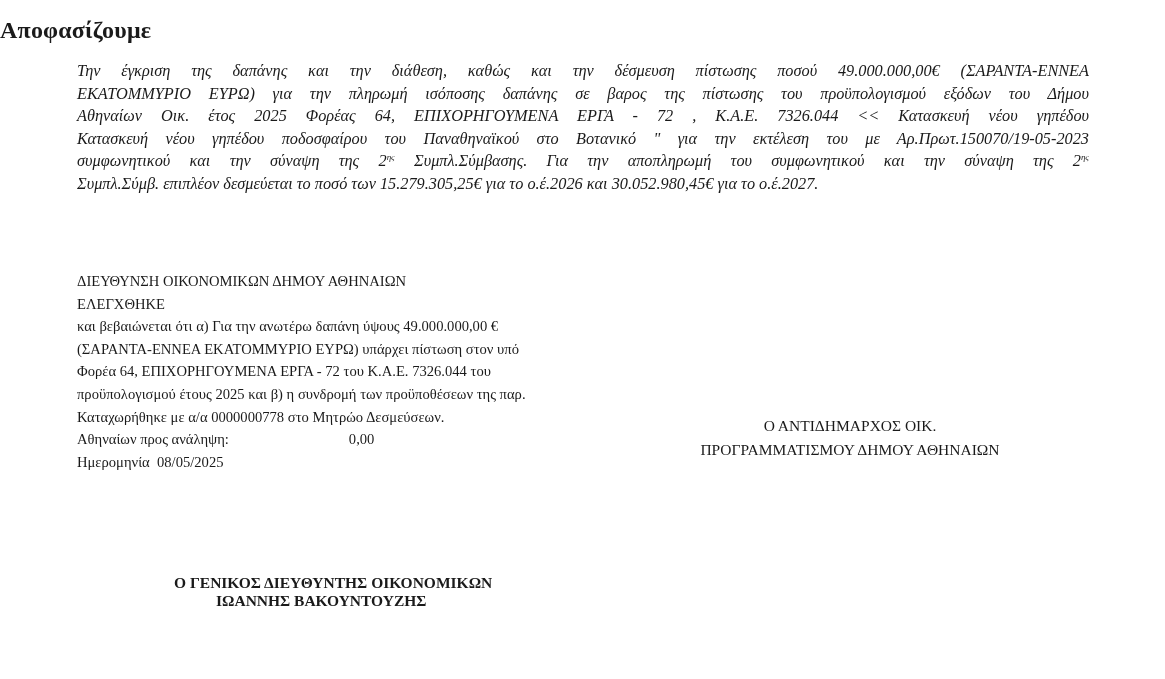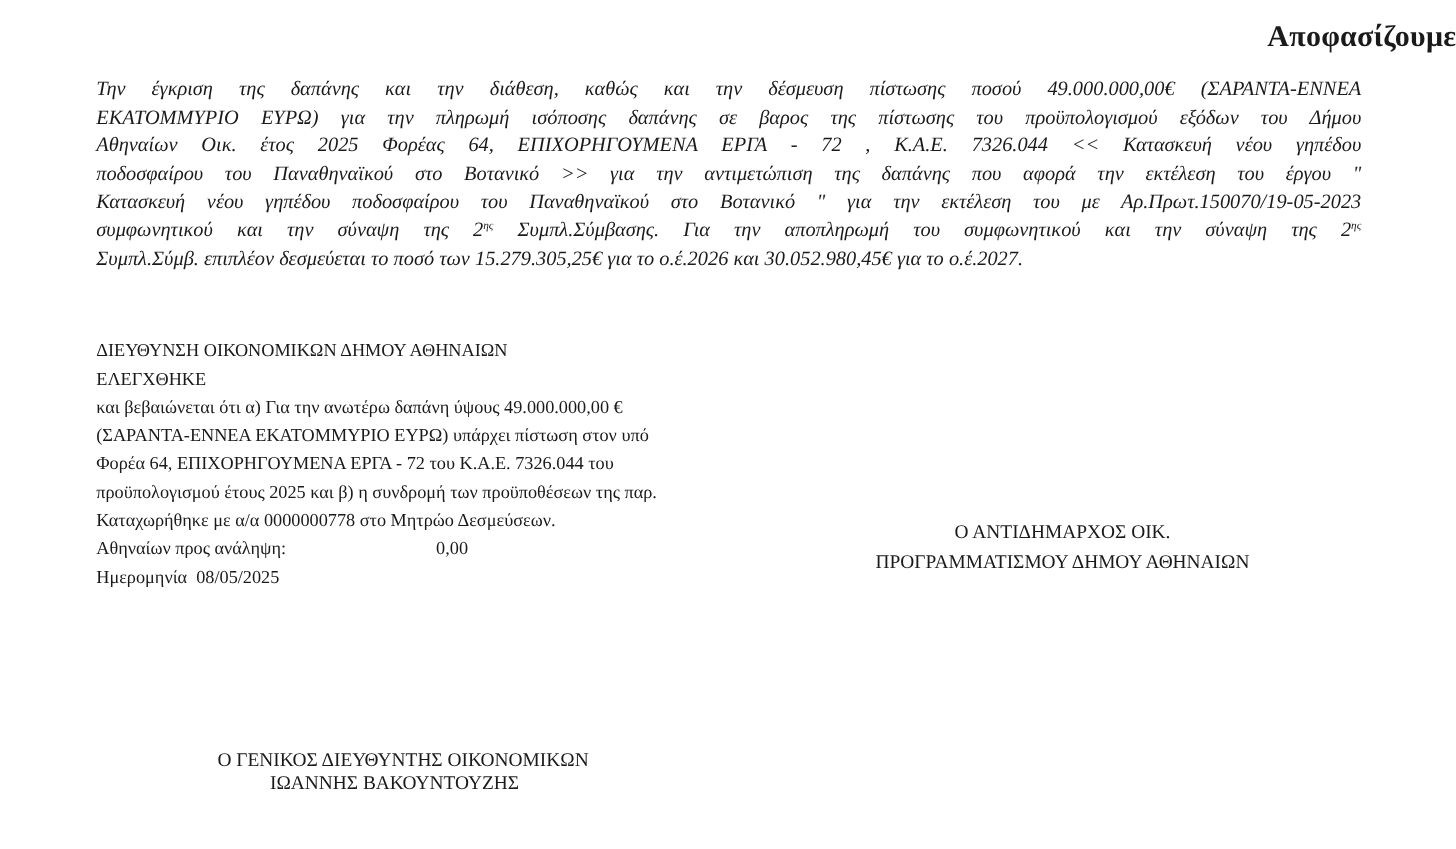--- a/index.html
+++ b/index.html
@@ -1,21 +1,21 @@
 <!DOCTYPE html>
 <html><head>
   <meta charset="utf-8">
   <style>
     html, body { margin: 0; padding: 0; background: #ffffff; }
     body {
       width: 1165px; height: 679px; position: relative; overflow: hidden;
       font-family: "Liberation Serif", "DejaVu Serif", serif; color: #1a1a1a;
     }
     .title {
-      position: absolute; left: 0; width: 1165px; top: 17px; text-align: right;
+      position: absolute; left: 0; width: 1165px; top: 17px; text-align: left;
       font-size: 24px; font-weight: bold; letter-spacing: 0.2px;
     }
     .decision {
       position: absolute; left: 77px; width: 1012px; top: 60px;
       font-size: 16.3px; line-height: 22.6px; text-align: justify;
     }
     .decision .line { display: block; text-align: justify; text-align-last: justify; white-space: nowrap; font-style: italic; }
     .decision .line.last { text-align-last: left; }
     sup { font-size: 9px; vertical-align: 6px; line-height: 0; }
     .cert {
@@ -23,36 +23,35 @@
       font-size: 14.6px; line-height: 22.6px;
     }
     .cert .line { display: block; white-space: nowrap; }
     .cert .balance-val { display: inline-block; margin-left: 120px; }
     .sig-right {
       position: absolute; left: 640px; width: 420px; top: 414px; text-align: center;
       font-size: 15.5px; font-weight: normal; line-height: 24px;
     }
     .sig-right .name { margin-top: 7px; }
     .sig-left {
-      position: absolute; left: 150px; width: 400px; top: 600px;
-      font-size: 15.5px; font-weight: normal;
+      position: absolute; left: 150px; width: 400px; top: 574px;
+      font-size: 15.5px; font-weight: bold;
     }
     .sig-left .role { display: block; margin-left: 24px; }
     .sig-left .name { display: block; margin-left: 66px; }
   </style>
 </head>
 <body>
 
 <div class="title">Αποφασίζουμε</div>
 
 <div class="decision">
   <span class="line">Την έγκριση της δαπάνης και την διάθεση, καθώς και την δέσμευση πίστωσης ποσού  49.000.000,00€ (ΣΑΡΑΝΤΑ-ΕΝΝΕΑ</span>
   <span class="line">ΕΚΑΤΟΜΜΥΡΙΟ ΕΥΡΩ)  για την πληρωμή ισόποσης δαπάνης σε βαρος της πίστωσης του προϋπολογισμού εξόδων του Δήμου</span>
   <span class="line">Αθηναίων Οικ. έτος 2025 Φορέας 64, ΕΠΙΧΟΡΗΓΟΥΜΕΝΑ ΕΡΓΑ  -  72 , Κ.Α.Ε. 7326.044 &lt;&lt; Κατασκευή νέου γηπέδου</span>
-  <span class="line">ποδοσφαίρου του Παναθηναϊκού στο Βοτανικό &gt;&gt; για την αντιμετώπιση της δαπάνης που αφορά την εκτέλεση του έργου "</span>
   <span class="line"> Κατασκευή νέου γηπέδου ποδοσφαίρου του Παναθηναϊκού στο Βοτανικό " για την εκτέλεση του με Αρ.Πρωτ.150070/19-05-2023</span>
   <span class="line"><span>συμφωνητικού και την σύναψη της 2</span><sup>ης</sup><span> Συμπλ.Σύμβασης. Για την αποπληρωμή του συμφωνητικού και την σύναψη της 2</span><sup>ης</sup></span>
   <span class="line last">Συμπλ.Σύμβ. επιπλέον δεσμεύεται το ποσό των 15.279.305,25€ για το ο.έ.2026 και 30.052.980,45€ για το ο.έ.2027.</span>
 </div>
 
 <div class="cert">
   <span class="line">ΔΙΕΥΘΥΝΣΗ ΟΙΚΟΝΟΜΙΚΩΝ ΔΗΜΟΥ ΑΘΗΝΑΙΩΝ</span>
   <span class="line">ΕΛΕΓΧΘΗΚΕ</span>
   <span class="line">και βεβαιώνεται ότι α) Για την ανωτέρω δαπάνη ύψους  49.000.000,00 €</span>
   <span class="line">(ΣΑΡΑΝΤΑ-ΕΝΝΕΑ ΕΚΑΤΟΜΜΥΡΙΟ ΕΥΡΩ) υπάρχει πίστωση στον υπό</span>

